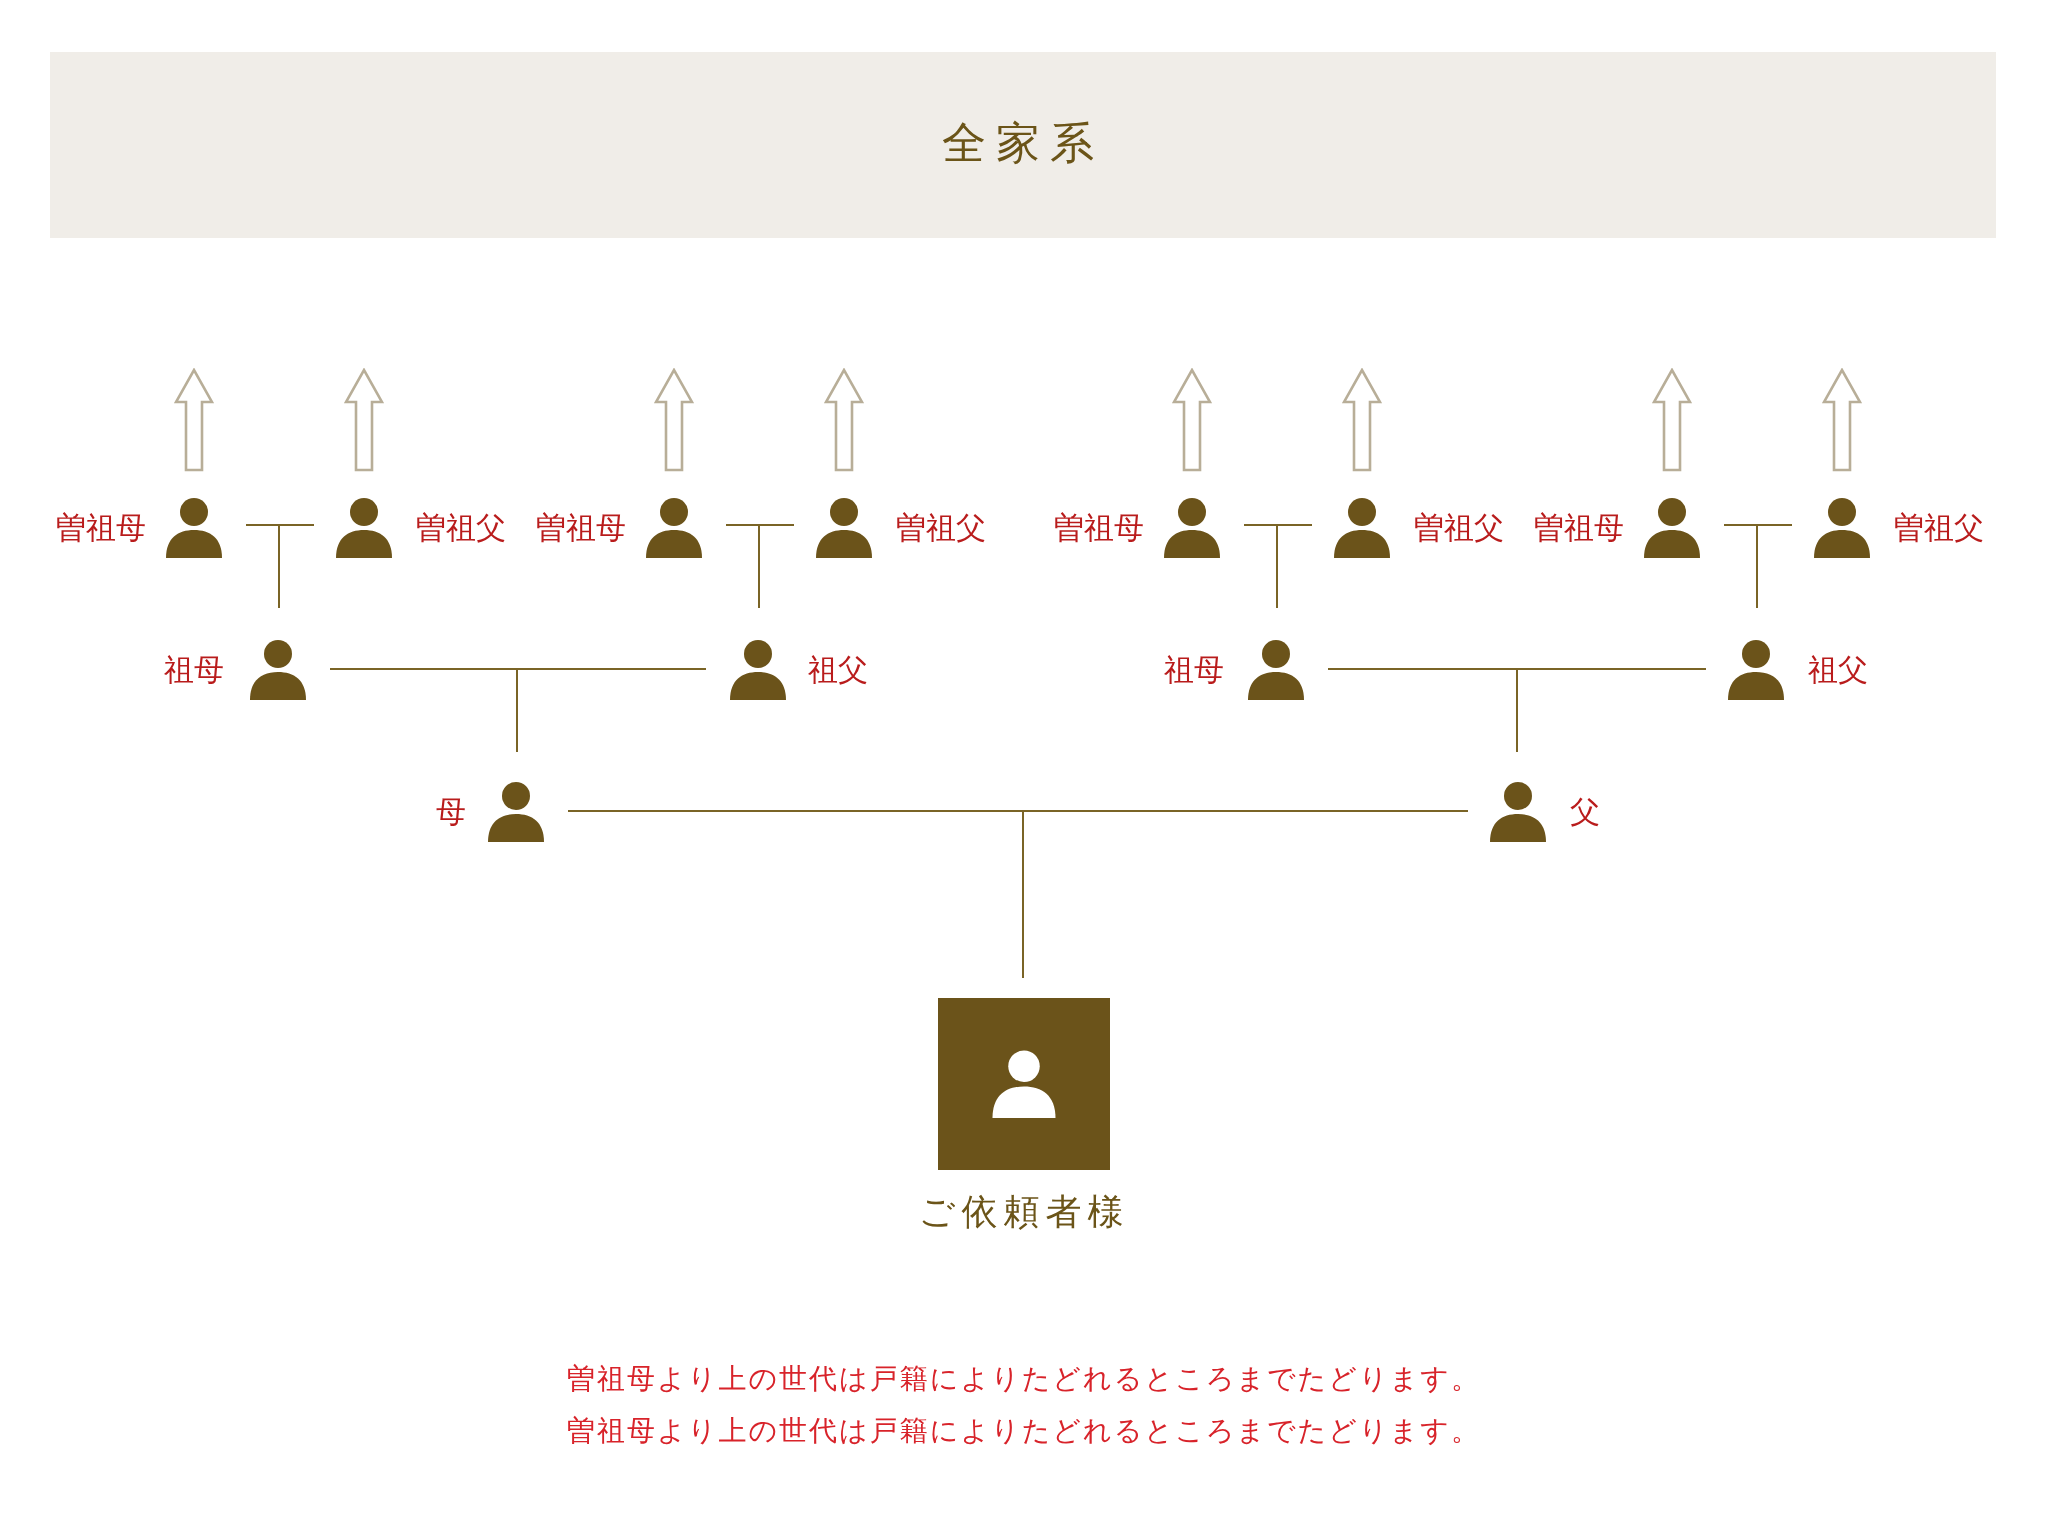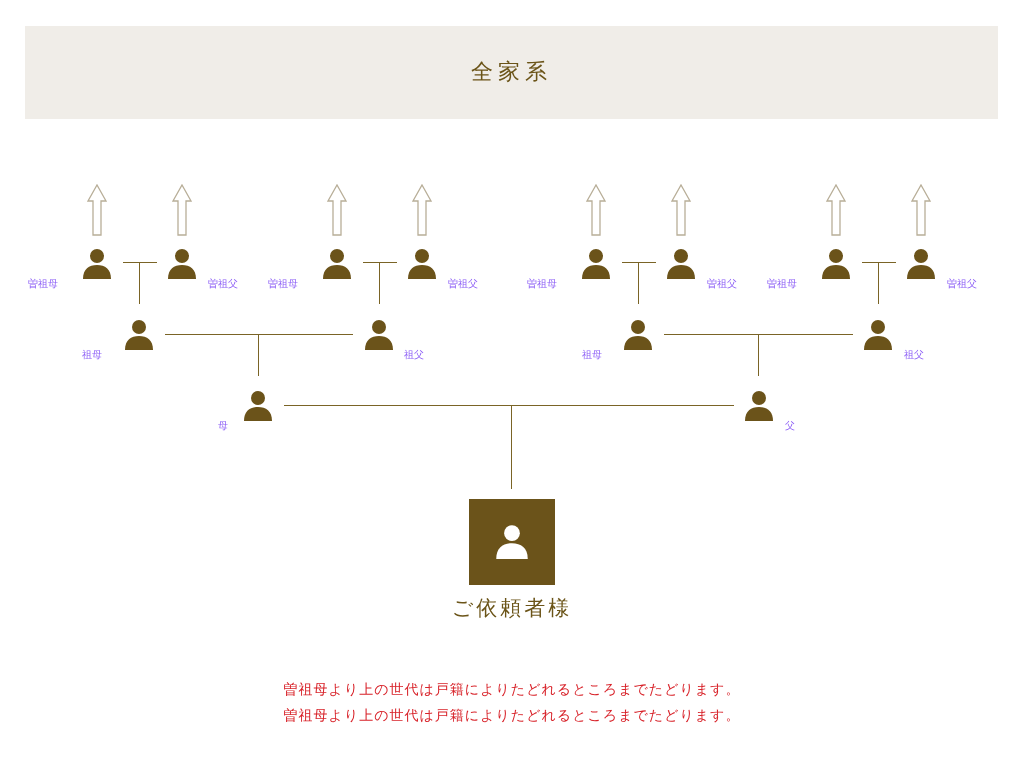--- a/index.html
+++ b/index.html
@@ -3,24 +3,24 @@
 <meta charset="utf-8">
 <style>
   html, body { margin:0; padding:0; }
   body { width:1024px; height:768px; background:#ffffff; position:relative; overflow:hidden;
          font-family:"DejaVu Sans", "Liberation Sans", sans-serif; }
   .header { position:absolute; left:25px; top:26px; width:973px; height:93px; background:#f0ede8; }
   .header-title { position:absolute; left:0; right:0; top:31px; text-align:center; font-size:22px;
                   letter-spacing:5px; color:#6b5418; font-family:"DejaVu Serif", serif; }
   .line { position:absolute; background:#7a6426; }
   .person { position:absolute; width:32px; height:32px; }
-  .label { position:absolute; font-size:10px; color:#8b5cf6; white-space:nowrap; line-height:16px;margin-top:20px; }
+  .label { position:absolute; font-size:15px; color:#b91c1c; white-space:nowrap; line-height:16px; }
   .arrow { position:absolute; width:20px; height:52px; }
   .self-box { position:absolute; left:469px; top:499px; width:86px; height:86px; background:#6b531a; }
-  .self-label { position:absolute; left:412px; top:594px; width:200px; text-align:center; font-size:21px;
+  .self-label { position:absolute; left:412px; top:594px; width:200px; text-align:center; font-size:18px;
                 letter-spacing:3px; color:#6b5418; font-family:Liberation Mono, monospace; }
   .note { position:absolute; left:0; right:0; text-align:center; font-size:14px; color:#d8232a; letter-spacing:1px; }
 </style>
 </head>
 <body>
 
 <div class="header">
   <div class="header-title">全家系</div>
 </div>
 

